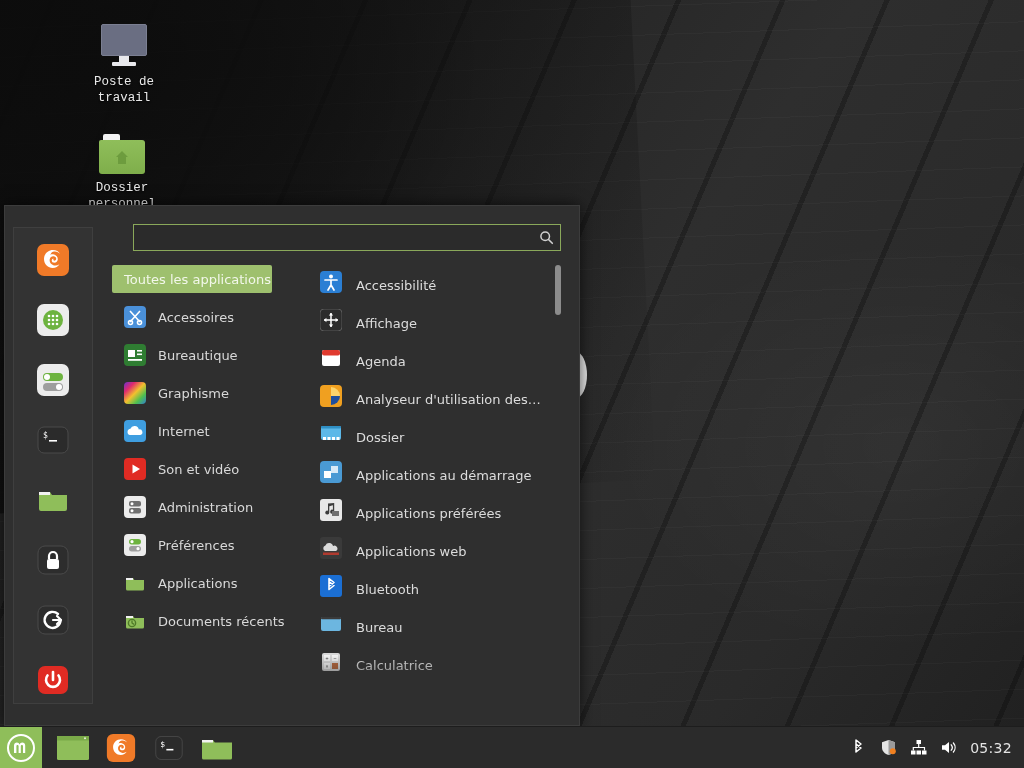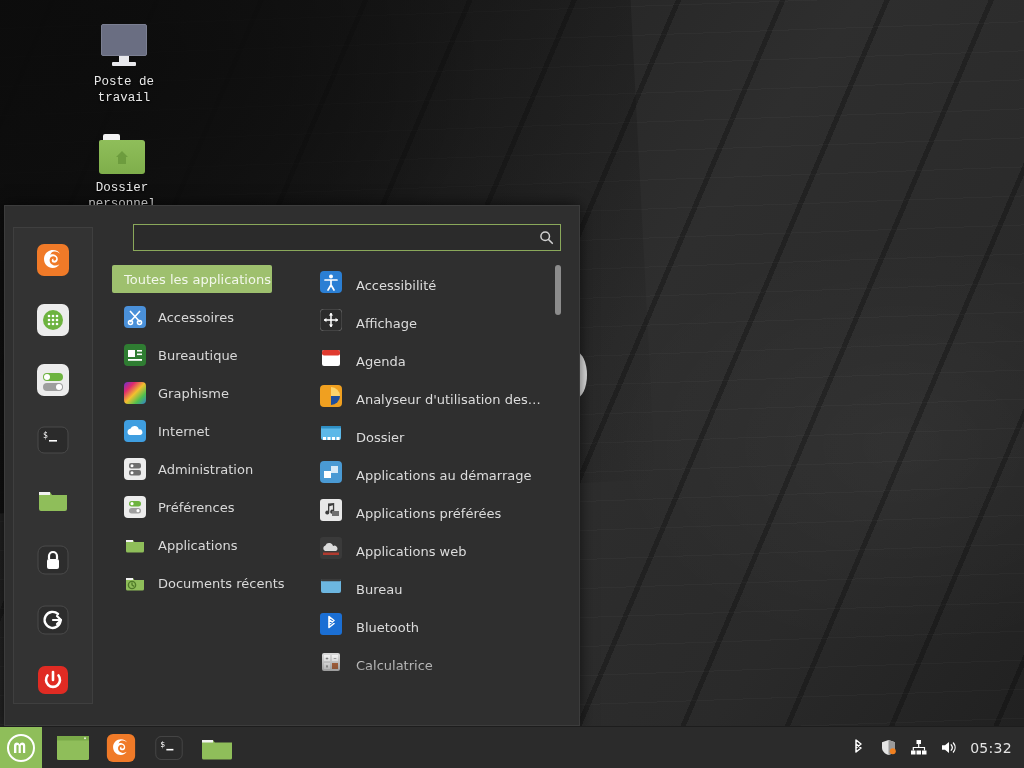--- a/index.html
+++ b/index.html
@@ -359,20 +359,27 @@
           </div>
 
           <div class="cat-row">
             <svg class="cat-ic" viewBox="0 0 22 22">
               <rect width="22" height="22" rx="4" fill="#3f9ee0"></rect>
               <path d="M6 15a3.2 3.2 0 0 1 .4-6.3 4.4 4.4 0 0 1 8.4.8A2.8 2.8 0 0 1 16.3 15z" fill="#ffffff"></path>
             </svg>
             <span>Internet</span>
           </div>
 
+          <div class="cat-row">
+            <svg class="cat-ic" viewBox="0 0 22 22">
+              <rect width="22" height="22" rx="4" fill="#e02b23"></rect>
+              <path d="M8.5 6.5 L16 11 L8.5 15.5 Z" fill="#ffffff"></path>
+            </svg>
+            <span>Son et vidéo</span>
+          </div>
 
           <div class="cat-row">
             <svg class="cat-ic" viewBox="0 0 22 22">
               <rect width="22" height="22" rx="4" fill="#ececec"></rect>
               <rect x="5" y="5" width="12" height="5.5" rx="2" fill="#6f6f6f"></rect>
               <circle cx="8" cy="7.7" r="1.5" fill="#ffffff"></circle>
               <rect x="5" y="12" width="12" height="5.5" rx="2" fill="#6f6f6f"></rect>
               <circle cx="8" cy="14.7" r="1.5" fill="#ffffff"></circle>
             </svg>
             <span>Administration</span>
@@ -482,32 +489,32 @@
             <svg class="app-ic" viewBox="0 0 22 22">
               <rect width="22" height="22" rx="3" fill="#3a3a3a"></rect>
               <path d="M5 14a3 3 0 0 1 .4-5.6 4 4 0 0 1 7.6.7A2.6 2.6 0 0 1 16 14z" fill="#dcdcdc"></path>
               <rect x="3" y="15.5" width="16" height="2.5" fill="#b03a2f"></rect>
             </svg>
             <span>Applications web</span>
           </div>
 
           <div class="app-row">
             <svg class="app-ic" viewBox="0 0 22 22">
+              <rect width="22" height="22" rx="3" fill="#1b6fd4"></rect>
+              <path d="M9 6.5l5 4-5 4V3.5l5 4-5 4" stroke="#ffffff" stroke-width="1.6" fill="none" stroke-linejoin="round"></path>
+            </svg>
+            <span>Bluetooth</span>
+          </div>
+
+          <div class="app-row">
+            <svg class="app-ic" viewBox="0 0 22 22">
               <rect x="1" y="4" width="20" height="14" rx="2" fill="#6cb6e0"></rect>
               <rect x="1" y="4" width="20" height="2.2" rx="1" fill="#3a3a3a"></rect>
             </svg>
             <span>Bureau</span>
-          </div>
-
-          <div class="app-row">
-            <svg class="app-ic" viewBox="0 0 22 22">
-              <rect width="22" height="22" rx="3" fill="#1b6fd4"></rect>
-              <path d="M9 6.5l5 4-5 4V3.5l5 4-5 4" stroke="#ffffff" stroke-width="1.6" fill="none" stroke-linejoin="round"></path>
-            </svg>
-            <span>Bluetooth</span>
           </div>
 
           <div class="app-row">
             <svg class="app-ic" viewBox="0 0 22 22">
               <rect x="2" y="2" width="18" height="18" rx="2" fill="#d8d8d8"></rect>
               <rect x="4" y="4" width="6" height="6" fill="#f4f4f4"></rect>
               <rect x="12" y="4" width="6" height="6" fill="#f4f4f4"></rect>
               <rect x="4" y="12" width="6" height="6" fill="#f4f4f4"></rect>
               <rect x="12" y="12" width="6" height="6" fill="#b5653a"></rect>
               <g fill="#3a3a3a" font-size="5" font-family="monospace">

